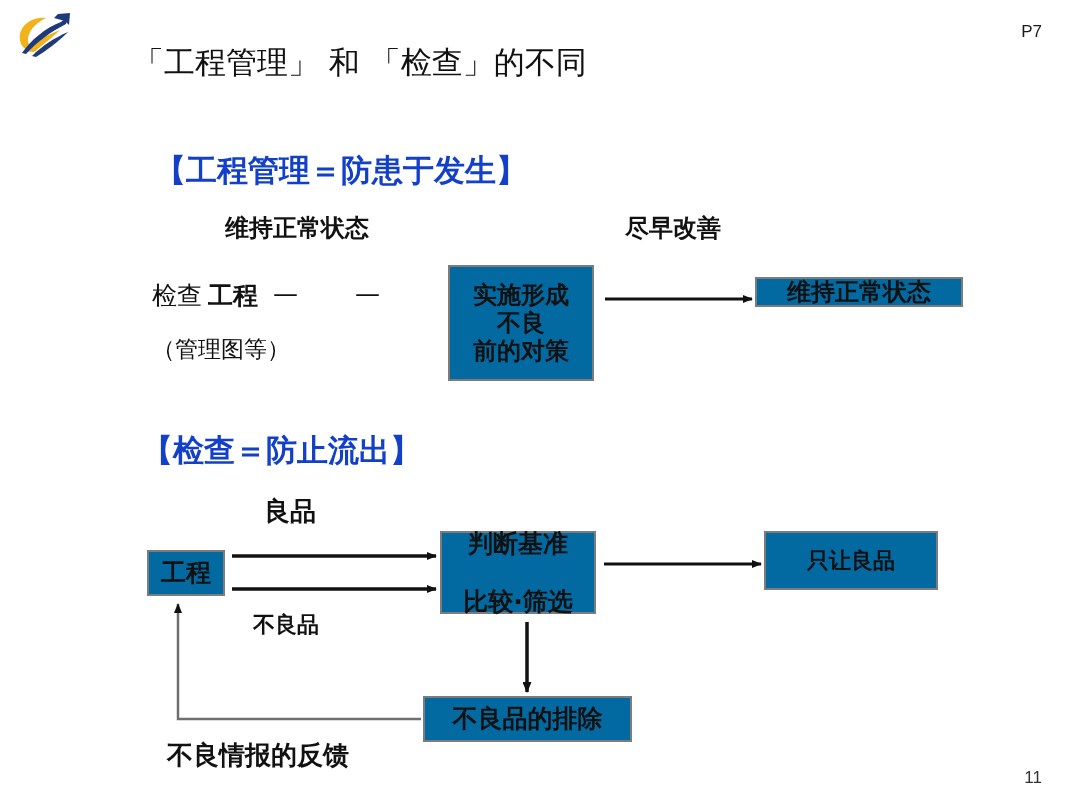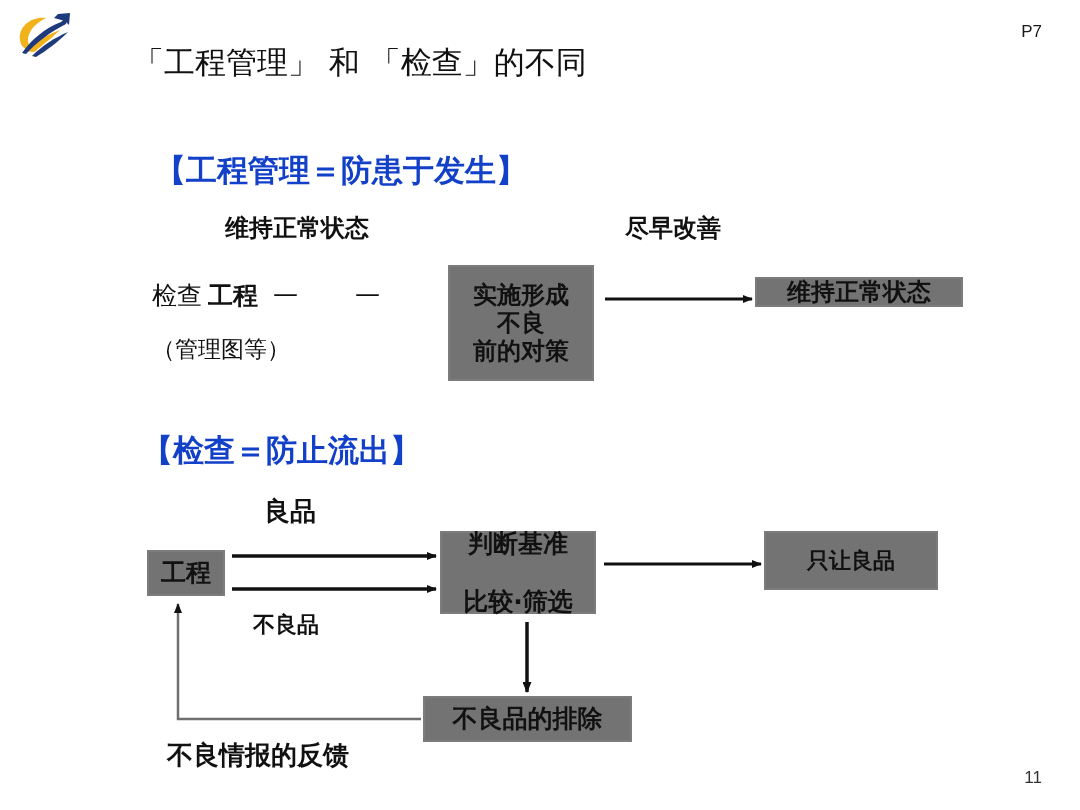--- a/index.html
+++ b/index.html
@@ -99,21 +99,21 @@
     color: #111111;
     white-space: nowrap;
   }
   .label.bold { font-weight: bold; }
 
   
   .box {
     position: absolute;
     box-sizing: border-box;
     border: 2px solid #7c7c7c;
-    background: #737373;
+    background: #0369a1;
     display: flex;
     flex-direction: column;
     align-items: center;
     justify-content: center;
     font-family: "DejaVu Sans", sans-serif;
     font-weight: bold;
     color: #111111;
     text-align: right;
     line-height: 1.18;
   }

